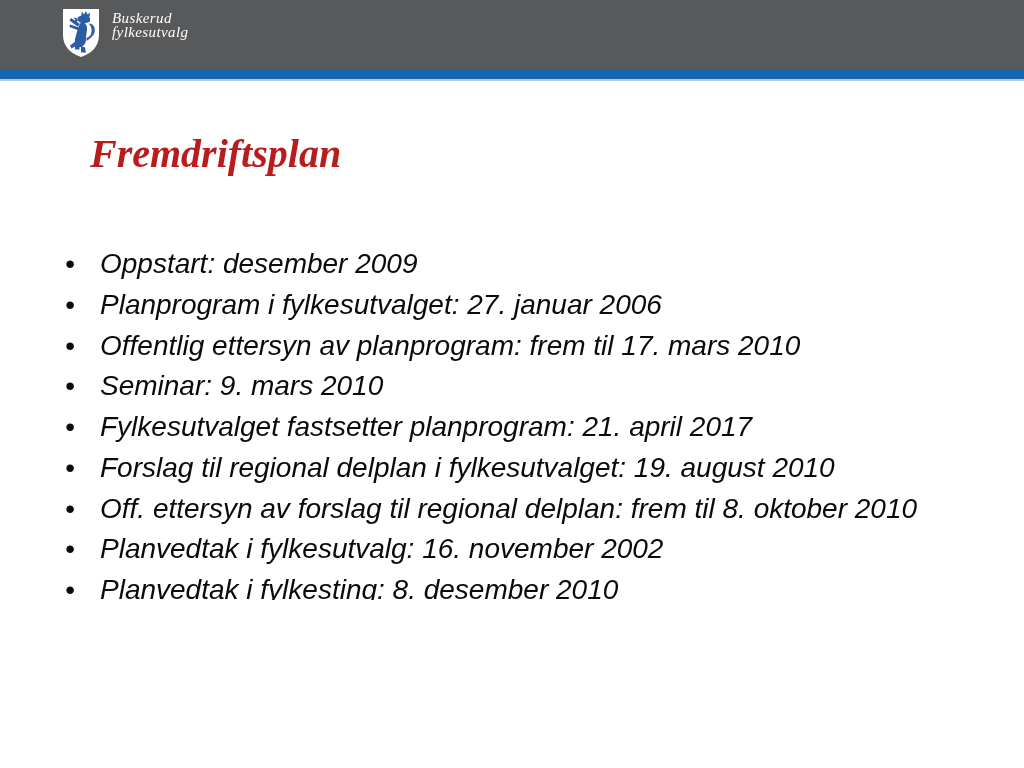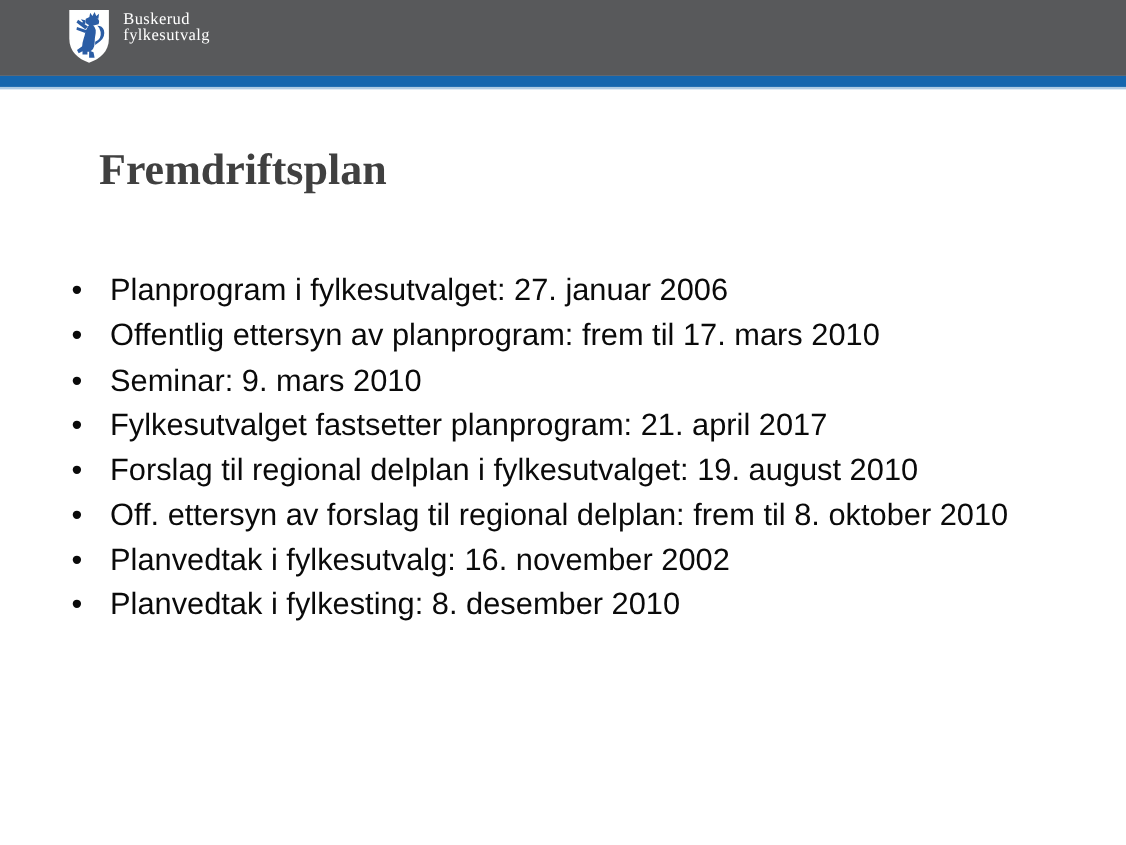--- a/index.html
+++ b/index.html
@@ -10,20 +10,21 @@
     --footer-edge:#c9cacb;
   }
   *{margin:0;padding:0;box-sizing:border-box;}
   html,body{background:#ffffff;}
   body{font-family:"Liberation Sans",sans-serif;}
   .slide{
     position:relative;
     width:1024px;height:600px;
     background:#ffffff;
     overflow:hidden;
+    font-style:italic;
   }
   
   .top-bar{
     position:absolute;left:0;top:0;
     width:1024px;height:69px;
     background:var(--header-gray);
   }
   .blue-stripe{
     position:absolute;left:0;top:69px;
     width:1024px;height:12px;
@@ -46,21 +47,21 @@
     font-size:15px;line-height:14px;
     letter-spacing:0.4px;
     white-space:nowrap;
   }
   
   .slide-title{
     position:absolute;left:90px;top:132px;
     font-family:"Liberation Serif",serif;
     font-weight:bold;
     font-size:40px;line-height:44px;
-    color:#404040;
+    color:#b91c1c;
     white-space:nowrap;
   }
   
   .bullet-list{
     position:absolute;left:65px;top:244px;
     width:930px;
     list-style:none;
   }
   .bullet-list li{
     position:relative;
@@ -111,20 +112,21 @@
         <div>Buskerud</div>
         <div>fylkesutvalg</div>
       </div>
     </div>
   </div>
   <div class="blue-stripe"></div>
 
   <h1 class="slide-title">Fremdriftsplan</h1>
 
   <ul class="bullet-list">
+    <li>Oppstart: desember 2009</li>
     <li>Planprogram i fylkesutvalget: 27. januar 2006</li>
     <li>Offentlig ettersyn av planprogram: frem til 17. mars 2010</li>
     <li>Seminar: 9. mars 2010</li>
     <li>Fylkesutvalget fastsetter planprogram: 21. april 2017</li>
     <li>Forslag til regional delplan i fylkesutvalget: 19. august 2010</li>
     <li>Off. ettersyn av forslag til regional delplan: frem til 8. oktober 2010</li>
     <li>Planvedtak i fylkesutvalg: 16. november 2002</li>
     <li>Planvedtak i fylkesting: 8. desember 2010</li>
   </ul>
 

